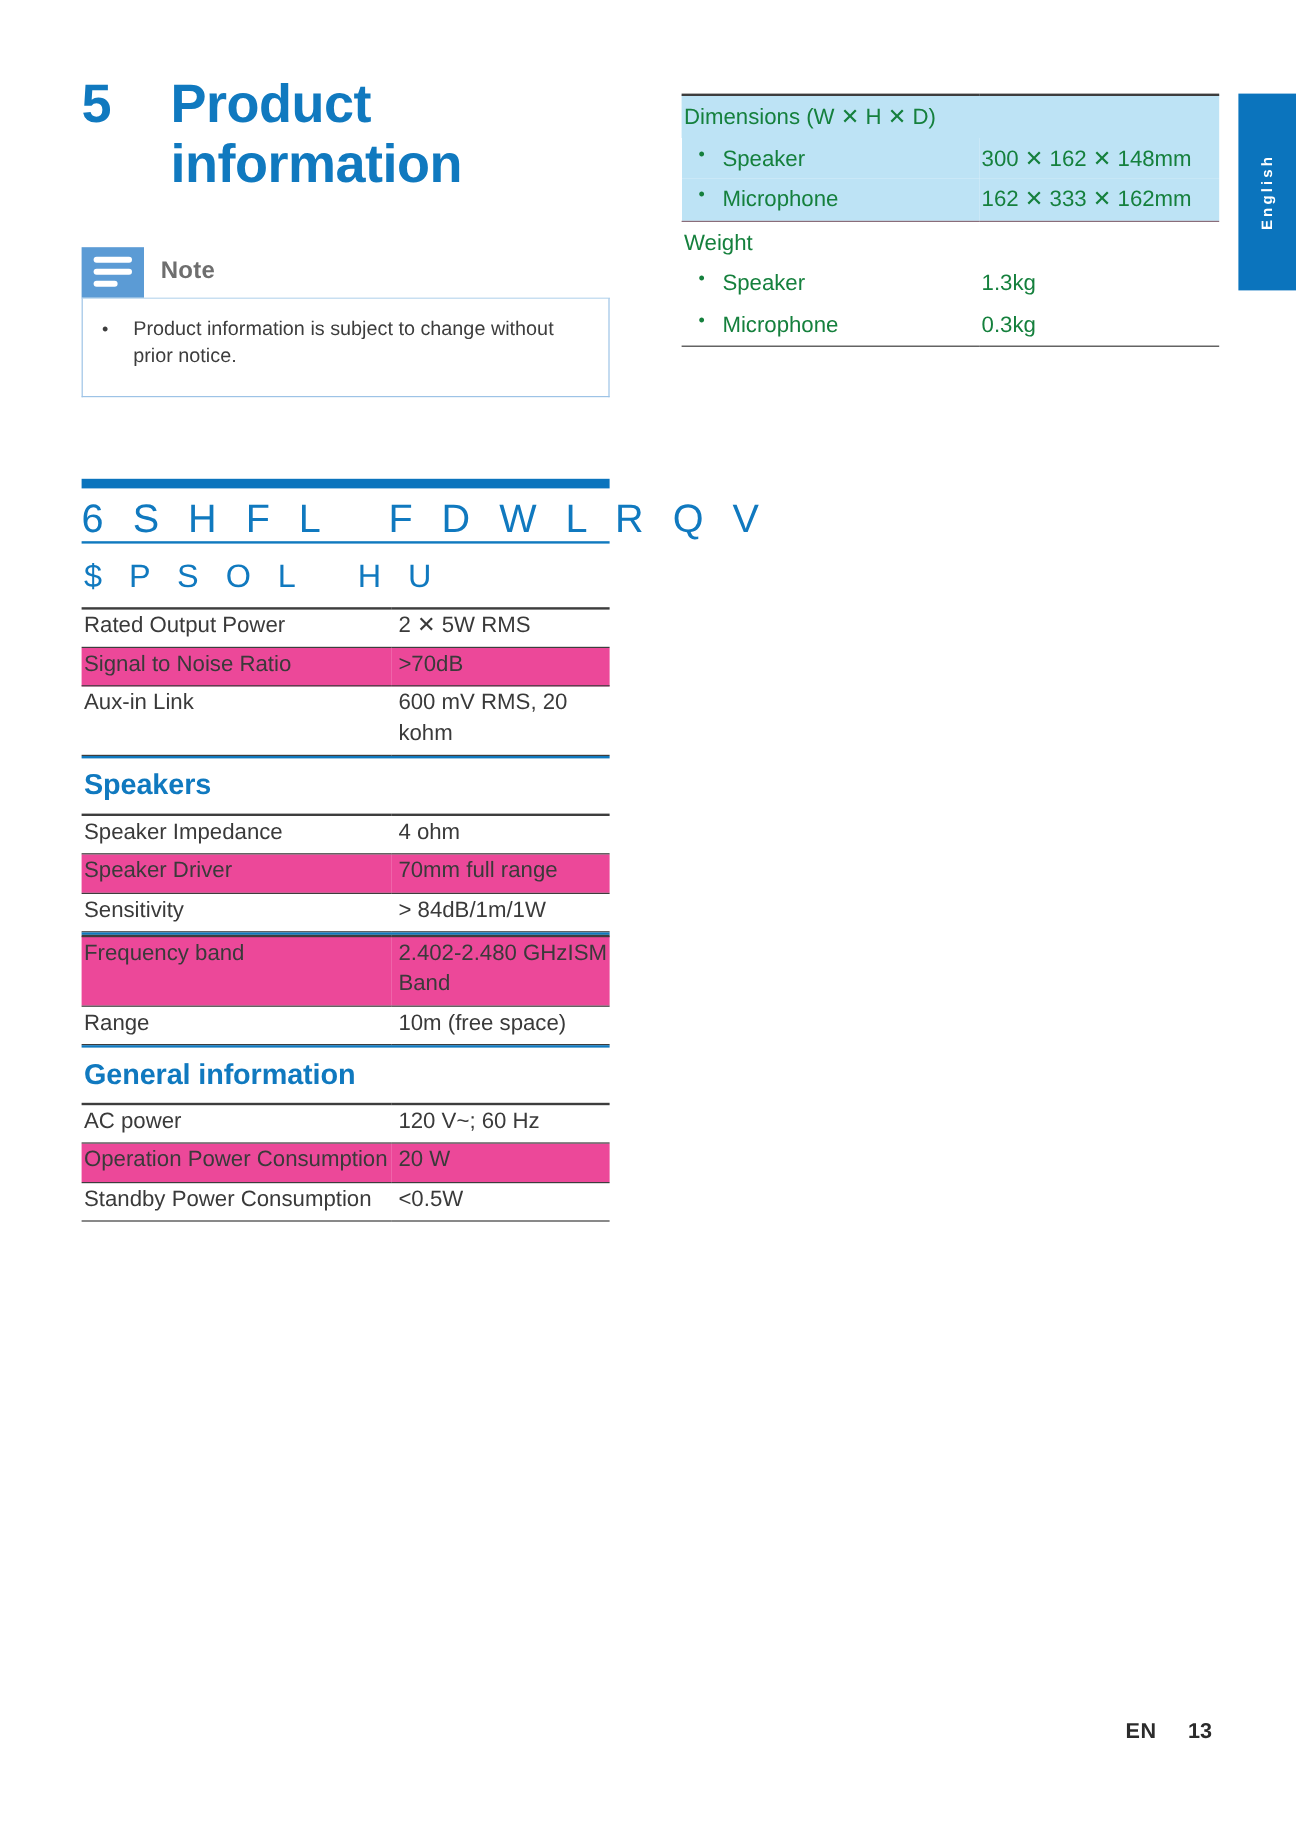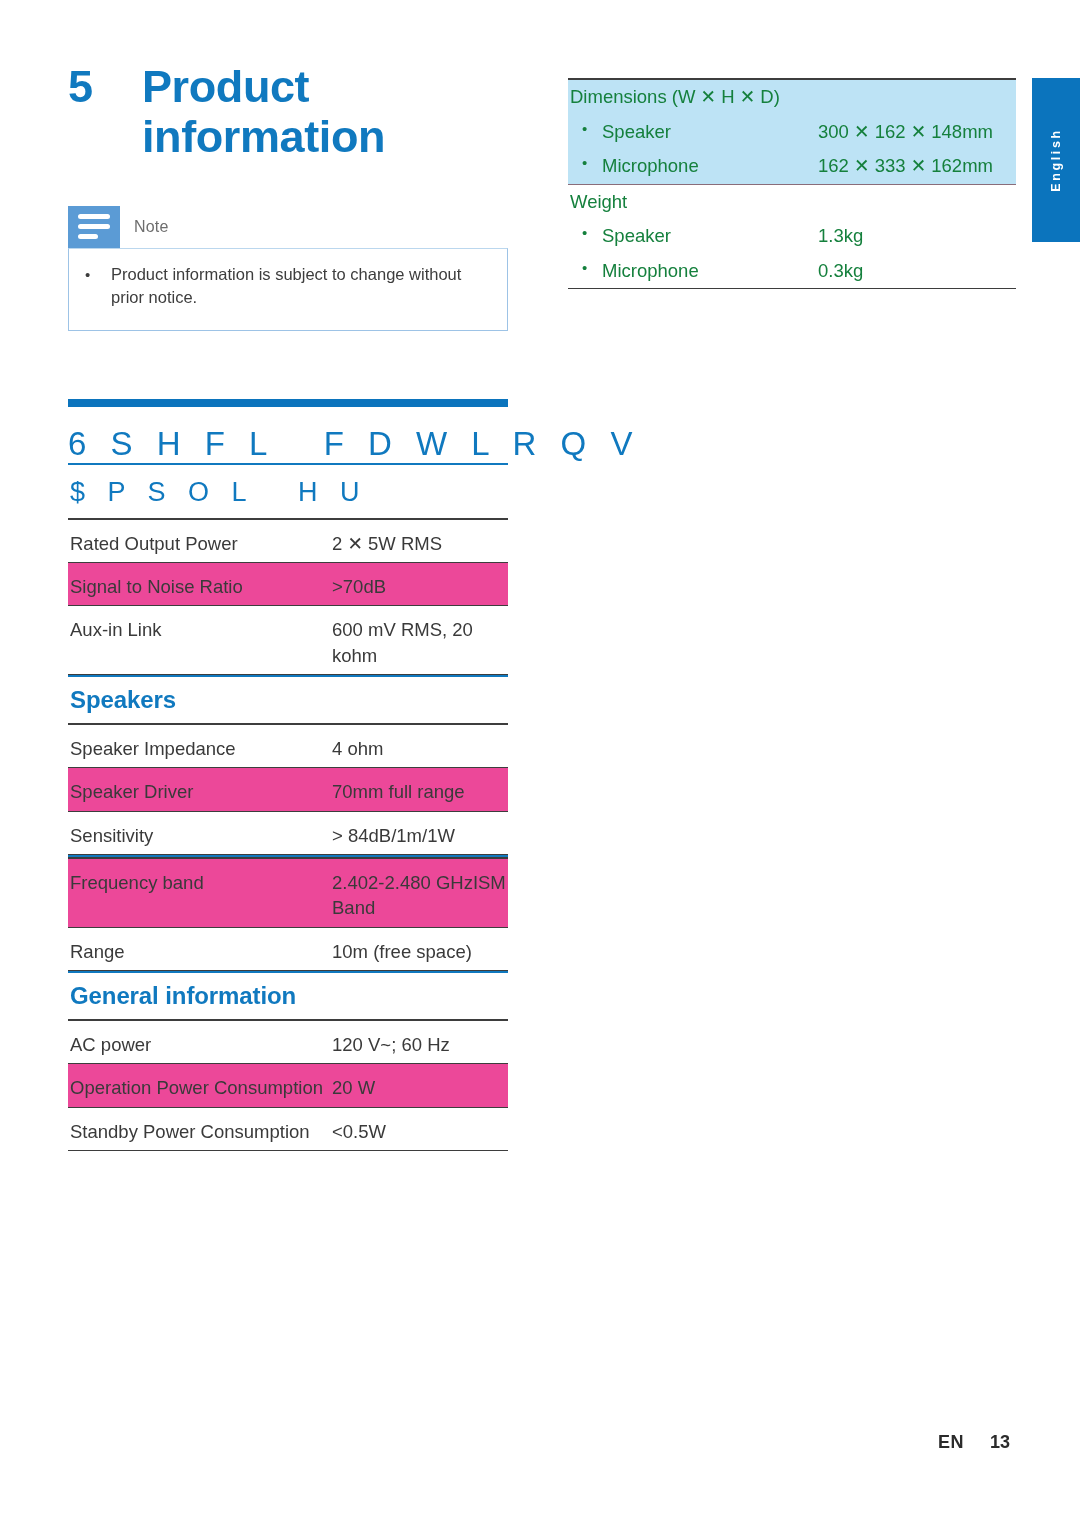--- a/index.html
+++ b/index.html
@@ -78,24 +78,25 @@
     display: block;
     height: 5px;
     background: #ffffff;
     border-radius: 3px;
     margin: 2.5px 0;
   }
   .note-icon i:nth-child(1) { width: 32px; }
   .note-icon i:nth-child(2) { width: 32px; }
   .note-icon i:nth-child(3) { width: 20px; }
   .note-label {
-    font-size: 16px;
+    font-size: 20px;
     color: #6e6e6e;
     padding-left: 14px;
     letter-spacing: .2px;
+    font-weight: bold;
   }
   .note-body {
     border: 1px solid #9DC3E6;
     border-top: 1px solid #BBD7EE;
     padding: 14px 16px 20px 16px;
     box-sizing: border-box;
     min-height: 74px;
   }
   .note-item {
     display: flex;
@@ -115,21 +116,21 @@
   }
   .spec-rule {
     height: 8px;
     background: #0B74BD;
     width: 440px;
   }
   .spec-title {
     color: #1079BF;
     font-size: 33px;
     letter-spacing: 7.5px;
-    padding-top: 18px;
+    padding-top: 6px;
     white-space: pre;
   }
 
   
   .section {
   }
   .sec-rule {
     height: 2.5px;
     background: #1079BF;
     width: 440px;
@@ -156,21 +157,21 @@
   
   table.spec {
     border-collapse: collapse;
     width: 440px;
     table-layout: fixed;
   }
   table.spec td {
     font-size: 18.5px;
     line-height: 1.36;
     color: #3a3a3a;
-    padding: 11px 0 6px 2px;
+    padding: 0 0 6px 2px;
     vertical-align: top;
   }
   table.spec td.val {
     padding-left: 6px;
   }
   table.spec col.k { width: 258px; }
   table.spec col.v { width: 182px; }
   table.spec tr { border-bottom: 1.6px solid #3d3d3d; }
   table.spec tr:first-child { border-top: 2.4px solid #3d3d3d; }
   table.spec tr.hl {

